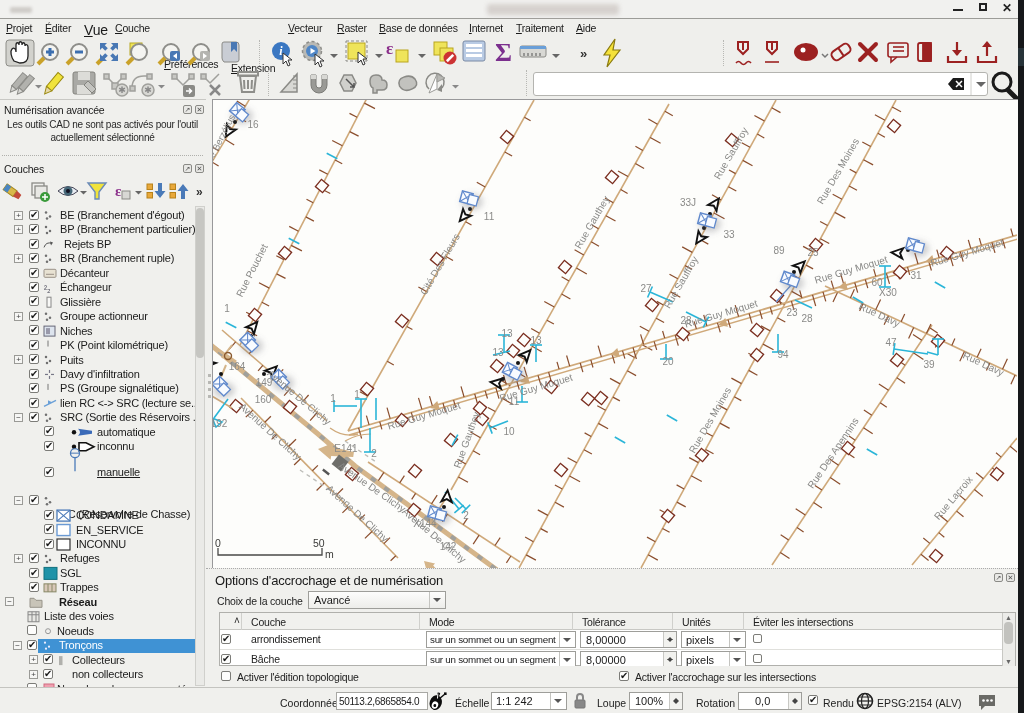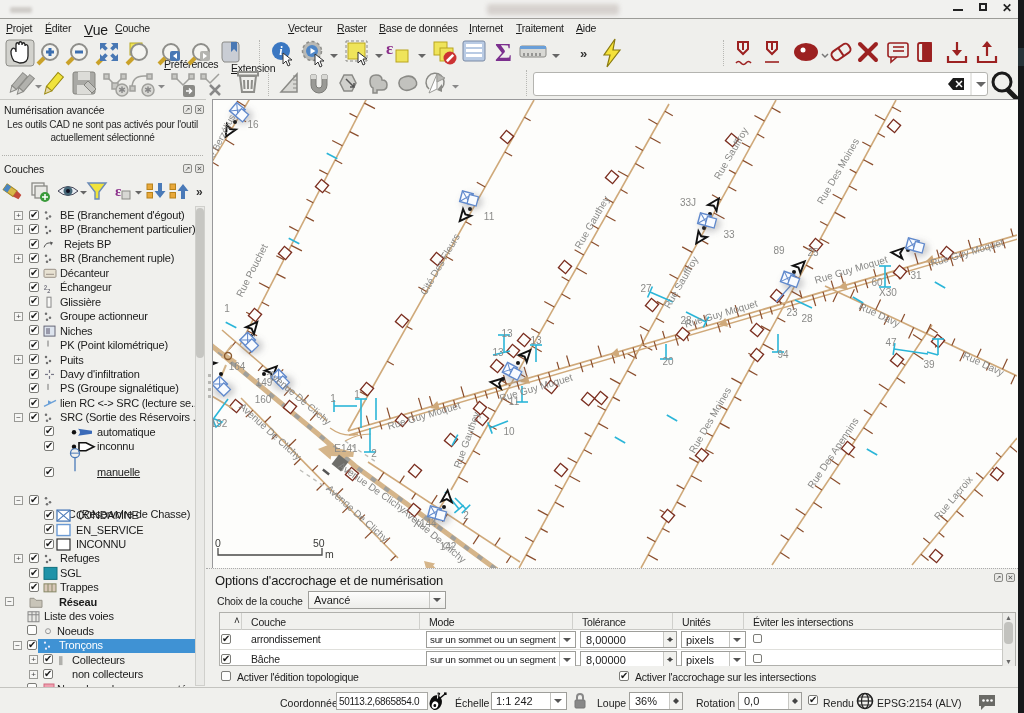--- a/index.html
+++ b/index.html
@@ -1144,23 +1144,23 @@
     <line x1="11" y1="9" x2="17" y2="4" stroke="#0c0c0c" stroke-width="1.4"></line>
     <rect x="16" y="2.4" width="2.6" height="2.6" fill="#0c0c0c"></rect>
   </svg>
 <div class="slbl" style="left:455px;top:697px;font-size:10.5px;">Échelle</div>
 <div class="combo" style="left:491px;top:692px;width:76px;height:18px;background:#fff;"><span style="padding-left:4px;line-height:17px;">1:1 242</span><span class="car"></span></div>
 <svg class="abs" style="left:572px;top:691px;" width="16" height="20" viewBox="0 0 16 20">
     <rect x="3" y="9" width="10" height="8" rx="1" fill="#888" stroke="#777"></rect>
     <path d="M5,9 L5,6 a3,3 0 0 1 6,0 L11,9" fill="none" stroke="#888" stroke-width="2"></path>
   </svg>
 <div class="slbl" style="left:597px;top:697px;font-size:10.5px;">Loupe</div>
-<div class="spin" style="left:629px;top:692px;width:54px;height:18px;"><span style="padding-left:5px;line-height:17px;">36%</span><span class="arr"></span></div>
+<div class="spin" style="left:629px;top:692px;width:54px;height:18px;"><span style="padding-left:5px;line-height:17px;">100%</span><span class="arr"></span></div>
 <div class="slbl" style="left:696px;top:697px;font-size:10.5px;">Rotation</div>
-<div class="spin" style="left:738px;top:692px;width:64px;height:18px;"><span style="padding-left:5px;line-height:17px;">0,0</span><span class="arr"></span></div>
+<div class="spin" style="left:738px;top:692px;width:64px;height:18px;"><span style="padding-left:16px;line-height:17px;">0,0</span><span class="arr"></span></div>
 <div class="chk on" style="left:808px;top:695px;"></div>
 <div class="slbl" style="left:823px;top:697px;font-size:10.5px;">Rendu</div>
 <svg class="abs" style="left:856px;top:691px;" width="18" height="20" viewBox="0 0 18 20">
     <circle cx="9" cy="10" r="7.5" fill="none" stroke="#222" stroke-width="1.6"></circle>
     <ellipse cx="9" cy="10" rx="3.5" ry="7.5" fill="none" stroke="#222" stroke-width="1.2"></ellipse>
     <line x1="1.5" y1="10" x2="16.5" y2="10" stroke="#222" stroke-width="1.2"></line>
     <line x1="2.5" y1="6" x2="15.5" y2="6" stroke="#222" stroke-width="1"></line>
     <line x1="2.5" y1="14" x2="15.5" y2="14" stroke="#222" stroke-width="1"></line>
   </svg>
 <div class="slbl" style="left:877px;top:697px;font-size:10.5px;">EPSG:2154 (ALV)</div>

